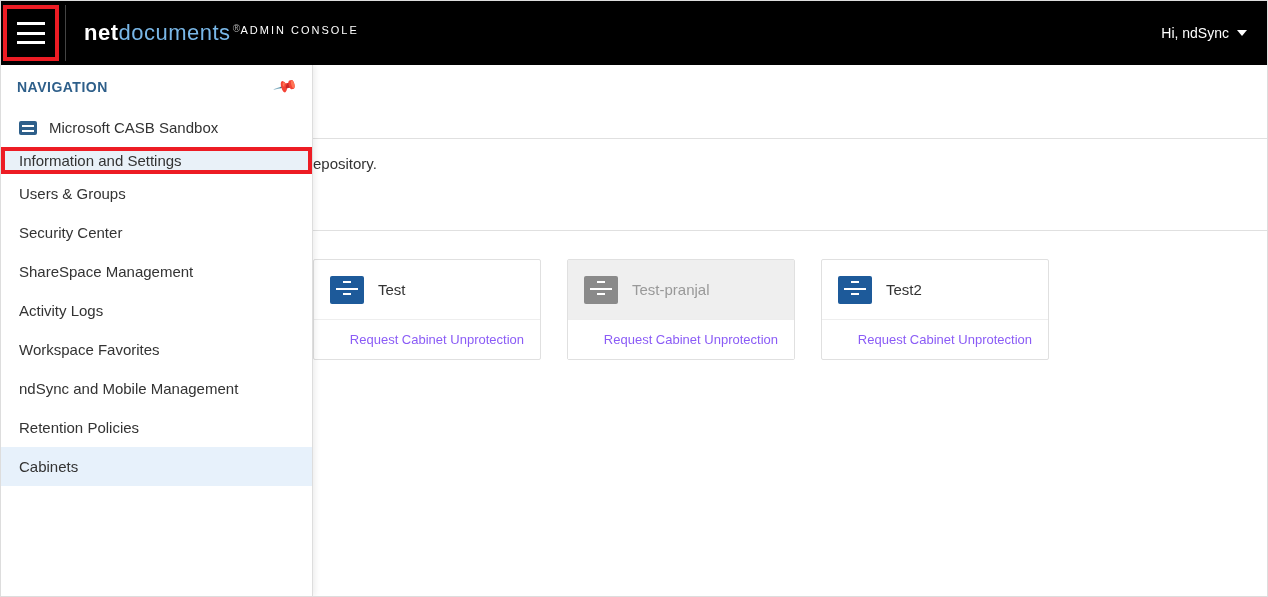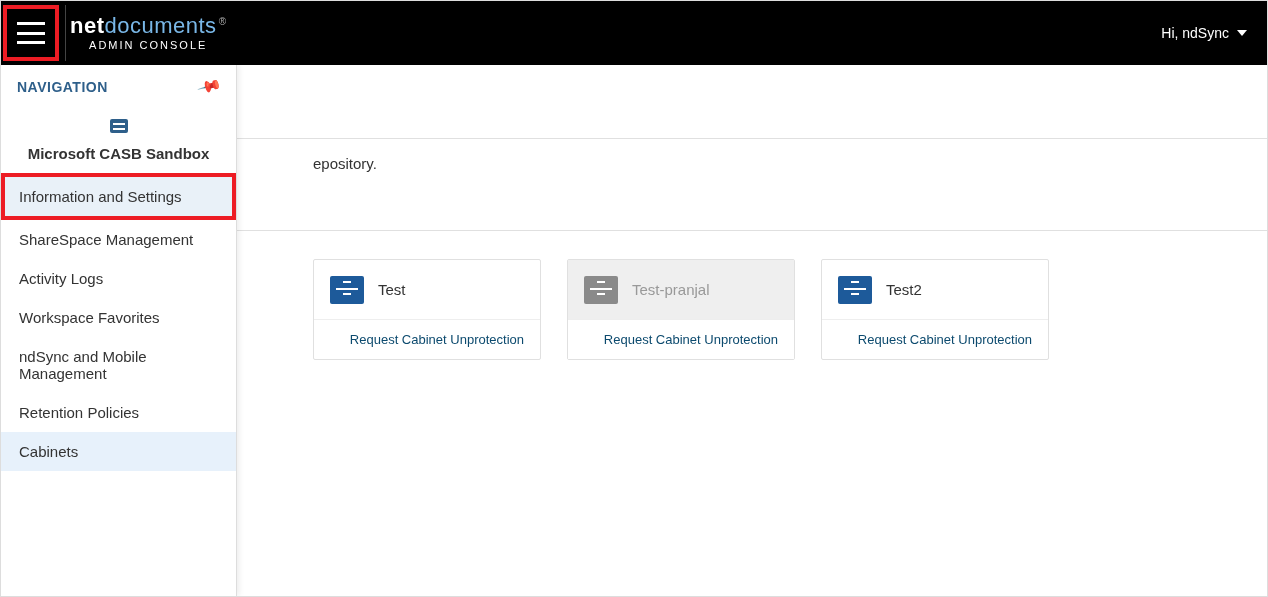--- a/index.html
+++ b/index.html
@@ -40,23 +40,23 @@
     justify-content: space-between;
     cursor: pointer;
   }
   .hamburger span {
     display: block;
     height: 3px;
     background: #fff;
     width: 100%;
   }
   .brand {
-    margin-left: 4px;
-    display: flex;
-    flex-direction: column;
+    margin-left: 18px;
+    display: flex;
+    flex-direction: row;
     justify-content: center;
   }
   .brand-main {
     font-size: 22px;
     line-height: 1;
     letter-spacing: 0.5px;
   }
   .brand-net { font-weight: 700; color: #fff; }
   .brand-doc { font-weight: 400; color: #79b7e7; }
   .brand-reg { font-size: 10px; vertical-align: super; color: #aaa; margin-left: 2px;}
@@ -150,31 +150,31 @@
     background: #fff;
     box-shadow: 0 12px 0 #fff;
   }
   .cab-title { font-size: 15px; color: #333; }
   .card-bottom {
     padding: 12px 16px;
     text-align: right;
     font-size: 13px;
   }
   .card-bottom a {
-    color: #0c4a6e;
+    color: #8b5cf6;
     text-decoration: none;
     cursor: pointer;
   }
 
   
   .sidebar {
     position: absolute;
     top: 64px;
     left: 0;
-    width: 236px;
+    width: 312px;
     bottom: 0;
     background: #fff;
     border-right: 1px solid #ddd;
     box-shadow: 2px 0 6px rgba(0,0,0,0.08);
     z-index: 10;
   }
   .sidebar-header {
     display: flex;
     align-items: center;
     justify-content: space-between;
@@ -194,39 +194,38 @@
   .nav-item {
     padding: 11px 18px;
     font-size: 15px;
     color: #333;
     cursor: pointer;
     display: flex;
     align-items: center;
     gap: 12px;
   }
   .nav-item.repo {
-    font-weight: 700;
-    flex-direction: column;
+    font-weight: 400;
   }
   .repo-icon {
     width: 18px; height: 14px;
     background: #2e5f8a;
     border-radius: 2px;
     position: relative;
   }
   .repo-icon::before {
     content:""; position:absolute; left:3px; right:3px; top:4px; height:2px; background:#fff;
   }
   .repo-icon::after {
     content:""; position:absolute; left:3px; right:3px; bottom:3px; height:2px; background:#fff;
   }
   .nav-item.highlight-red {
     border: 4px solid #ed1c24;
     background: #e9f1f8;
-    padding: 11px 14px;
+    padding: 1px 14px;
   }
   .nav-item.active-blue {
     background: #e7f1fb;
   }
 </style>
 </head>
 <body>
 
 <div class="topbar">
   <div class="hamburger-wrap">
@@ -294,20 +293,26 @@
   </div>
   <ul class="nav-list">
     <li class="nav-item repo">
       <span class="repo-icon"></span>
       <span>Microsoft CASB Sandbox</span>
     </li>
     <li class="nav-item highlight-red">
       <span>Information and Settings</span>
     </li>
     <li class="nav-item">
+      <span>Users &amp; Groups</span>
+    </li>
+    <li class="nav-item">
+      <span>Security Center</span>
+    </li>
+    <li class="nav-item">
       <span>ShareSpace Management</span>
     </li>
     <li class="nav-item">
       <span>Activity Logs</span>
     </li>
     <li class="nav-item">
       <span>Workspace Favorites</span>
     </li>
     <li class="nav-item">
       <span>ndSync and Mobile Management</span>

